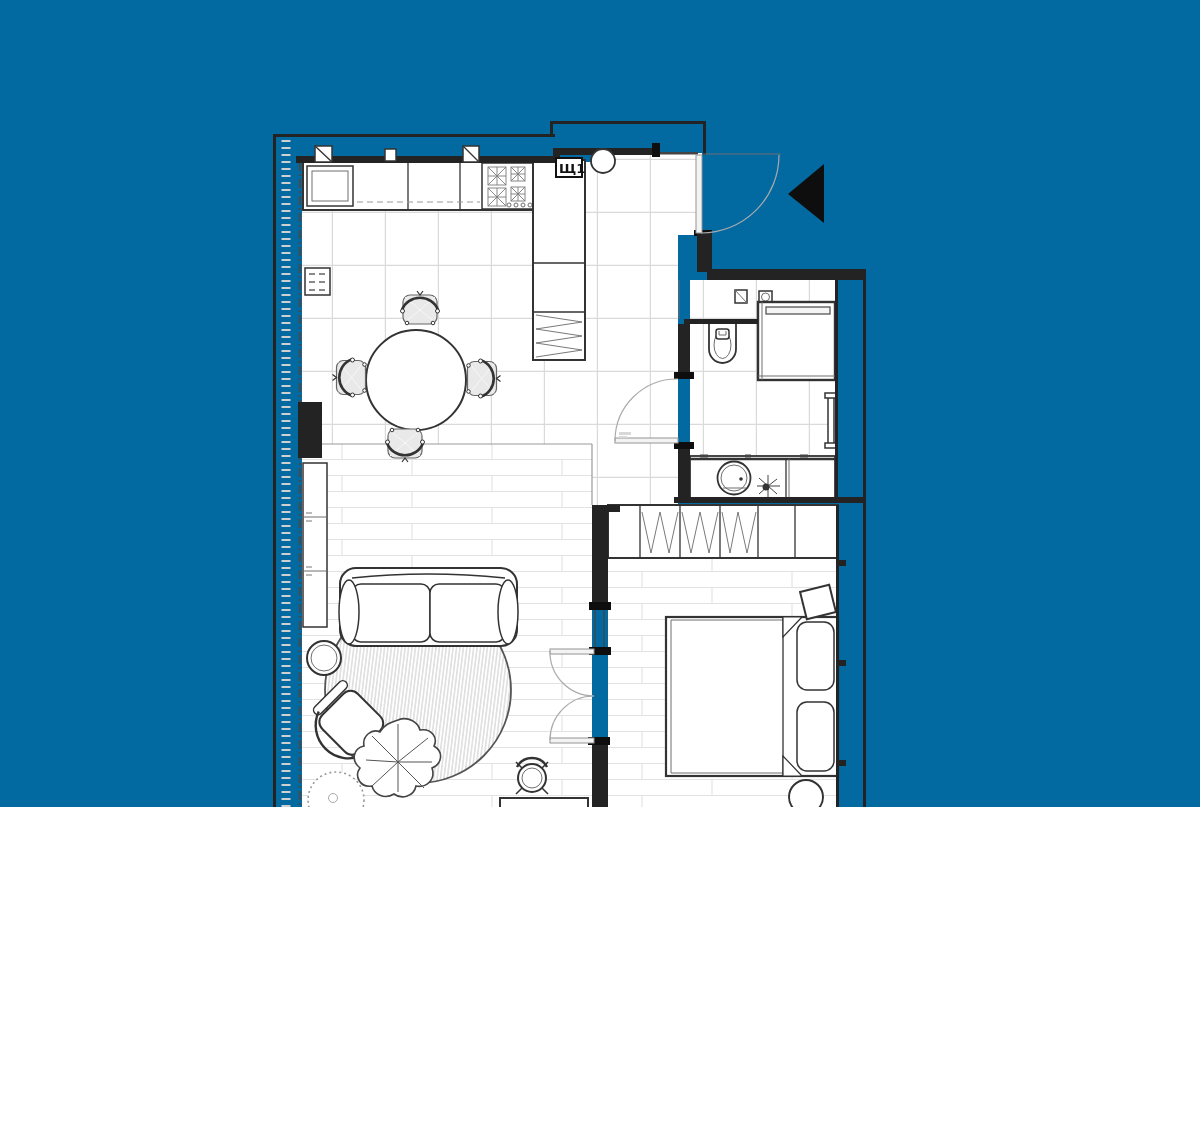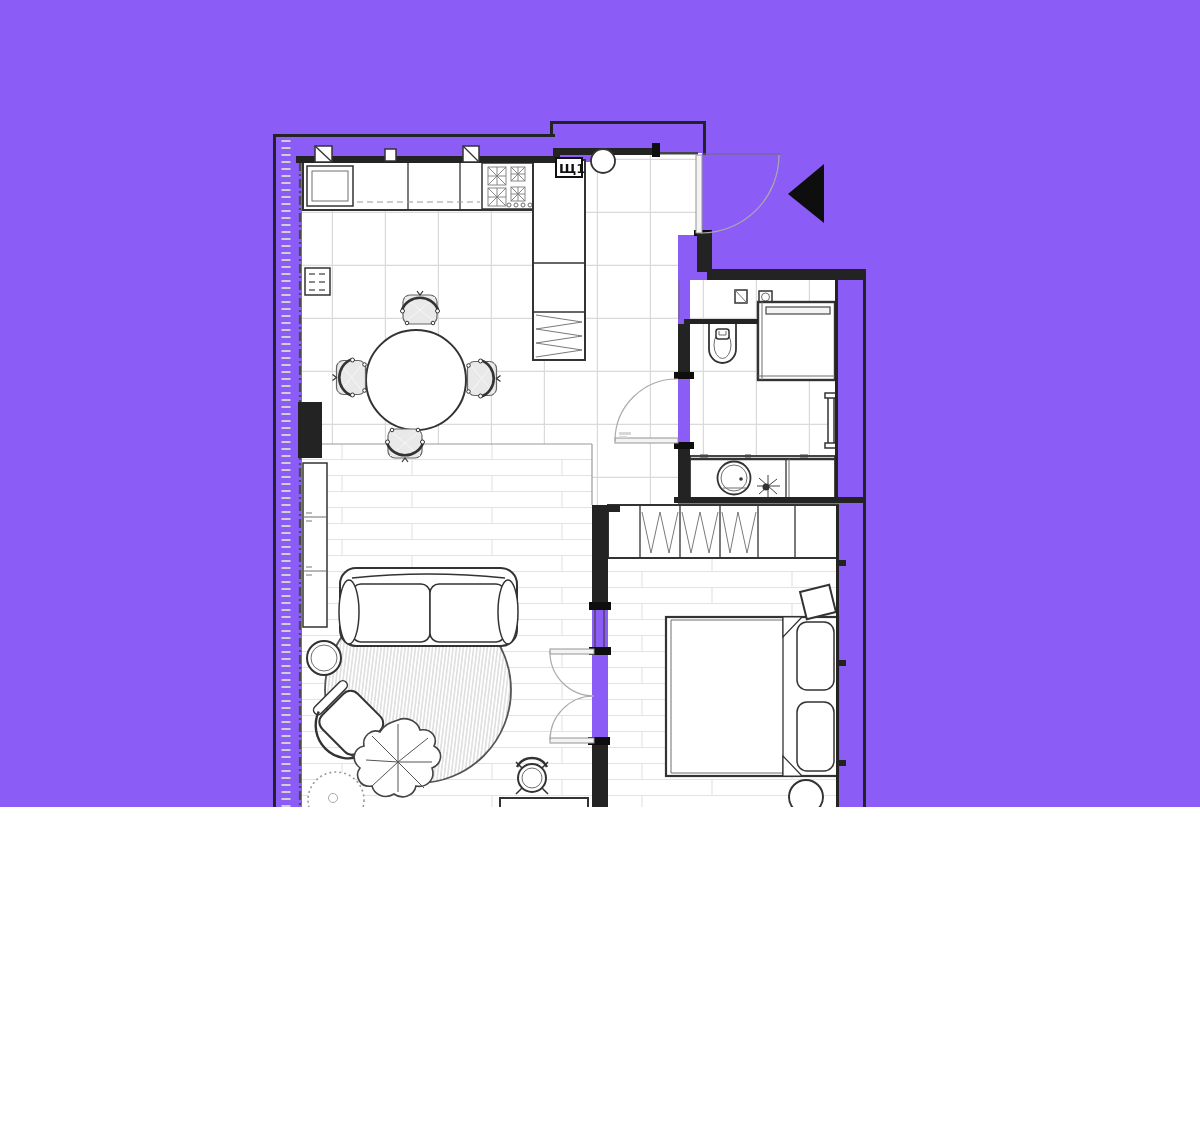--- a/index.html
+++ b/index.html
@@ -1,16 +1,16 @@
 <!DOCTYPE html>
 <html><head>
 <meta charset="utf-8">
 <style>
   html,body{margin:0;padding:0;background:#ffffff;}
-  .page{position:relative;width:1200px;height:807px;background:#8b5cf6;overflow:hidden;
+  .page{position:relative;width:1200px;height:807px;background:#0369a1;overflow:hidden;
         font-family:"DejaVu Sans", sans-serif;}
   svg{display:block}
   
   .w   {fill:#232323;stroke:none}
   .blk {fill:#0e0e0e;stroke:none}
   .s   {fill:#ffffff;stroke:#333333;stroke-width:2}
   .s15 {fill:#ffffff;stroke:#333333;stroke-width:1.5}
   .ln  {fill:none;stroke:#333333;stroke-width:1.3}
   .thin{fill:none;stroke:#6f6f6f;stroke-width:1}
   .g1  {fill:none;stroke:#9a9a9a;stroke-width:1.2}

